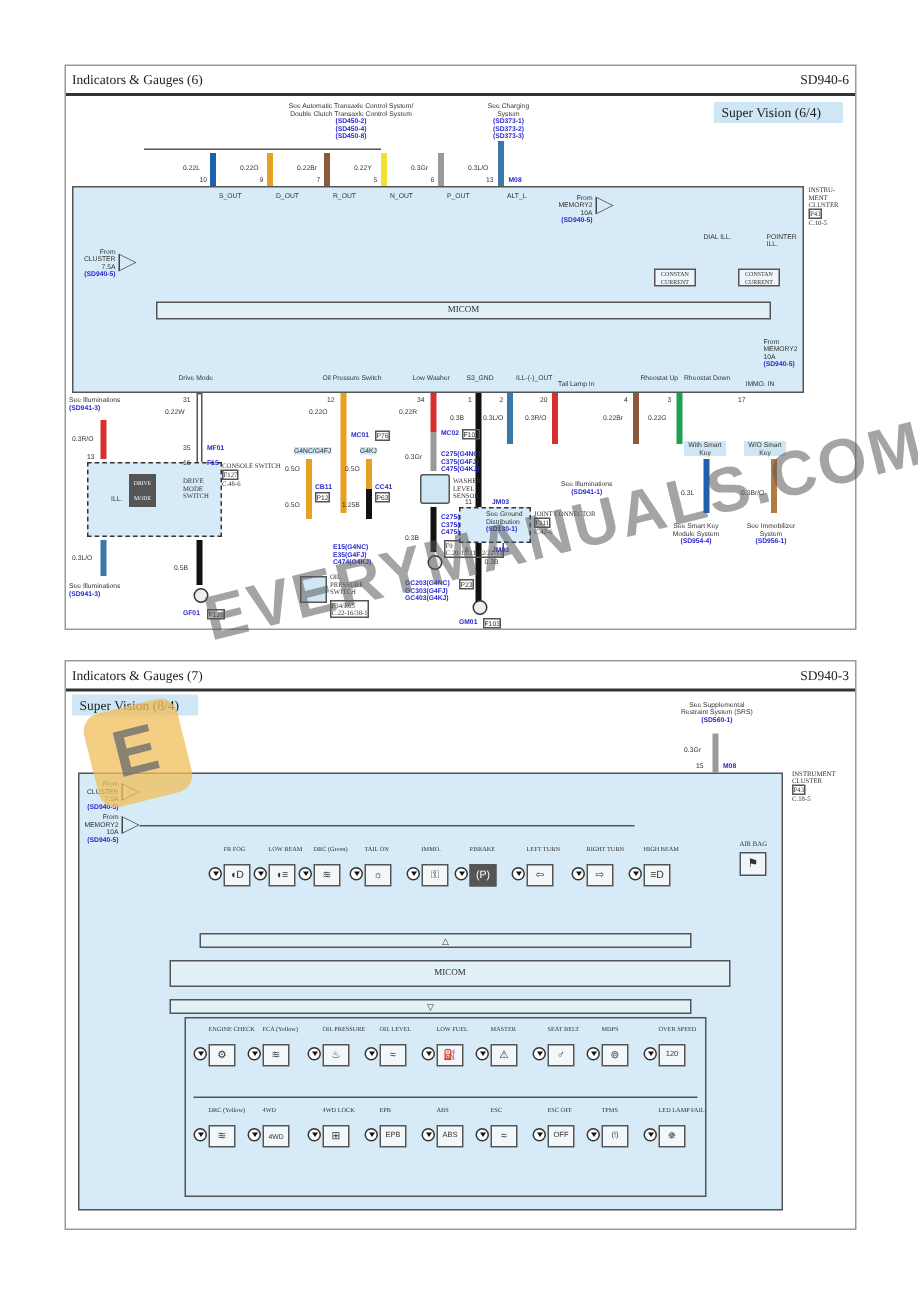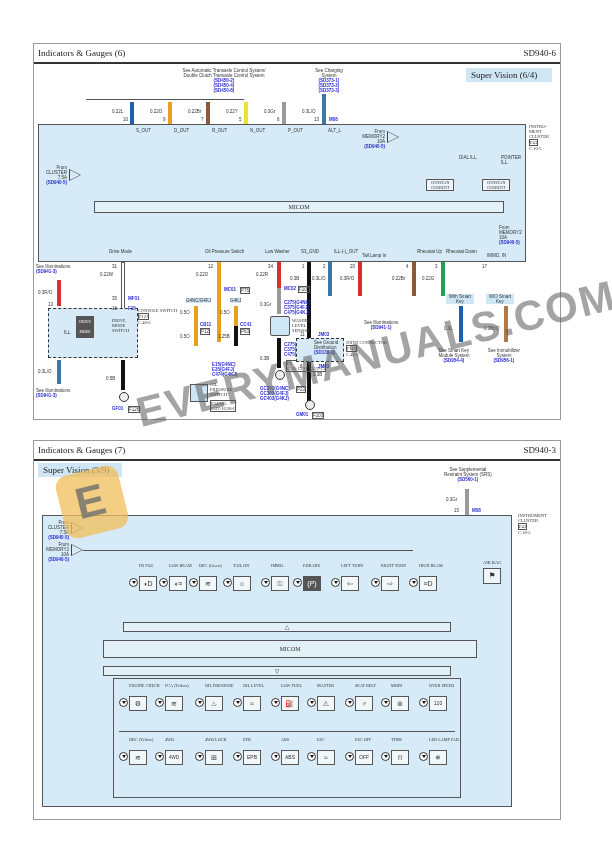--- a/index.html
+++ b/index.html
@@ -1,17 +1,17 @@
 <!DOCTYPE html>
 <html><head>
 <meta charset="utf-8">
 <style>
   html,body{margin:0;padding:0;background:#fff;}
   body{width:612px;height:866px;position:relative;overflow:hidden;font-family:"Liberation Sans",sans-serif;}
-  .page{position:absolute;left:33px;width:526px;border:1px solid #999;background:#fff;}
+  .page{position:absolute;left:43px;width:526px;border:1px solid #999;background:#fff;}
   .page-header{height:18px;border-bottom:2px solid #333;position:relative;font-family:"Liberation Serif",serif;font-size:9px;color:#222;}
   .page-header .ttl{position:absolute;left:4px;top:4px;}
   .page-header .code{position:absolute;right:4px;top:4px;}
   .sv{position:absolute;background:#cfe6f5;font-family:"Liberation Serif",serif;font-size:9px;color:#222;padding:2px 5px;}
   .cluster{position:absolute;background:#d6ebf7;border:1px solid #555;}
   .bar{position:absolute;background:#e2f0f8;border:1px solid #555;font-family:"Liberation Serif",serif;font-size:6px;text-align:center;color:#333;}
   .lbl{position:absolute;font-size:4.5px;color:#333;line-height:5px;white-space:nowrap;}
   .ref{color:#2a2ad0;font-weight:bold;}
   .serif{font-family:"Liberation Serif",serif;}
   .wire{position:absolute;width:4px;}
@@ -292,21 +292,21 @@
     <div style="width:40px;white-space:normal;">See Immobilizer System</div>
     <div class="ref">(SD956-1)</div>
   </div>
 </div>
 
 <div class="page" style="top:440px;height:378px;">
   <div class="page-header">
     <span class="ttl">Indicators &amp; Gauges (7)</span>
     <span class="code">SD940-3</span>
   </div>
-  <div class="sv" style="left:4px;top:22px;width:74px;">Super Vision (3/9)</div>
+  <div class="sv" style="left:4px;top:22px;width:74px;">Super Vision (8/4)</div>
 
   <div class="lbl" style="left:410px;top:26px;text-align:center;">
     <div>See Supplemental</div>
     <div>Restraint System (SRS)</div>
     <div class="ref">(SD560-1)</div>
   </div>
   <div class="wire" style="left:431px;top:48px;height:26px;background:#9a9a9a;"></div>
   <div class="lbl" style="left:412px;top:56px;">0.3Gr</div>
   <div class="lbl" style="left:420px;top:67px;">15</div>
   <div class="lbl ref" style="left:438px;top:67px;">M08</div>

